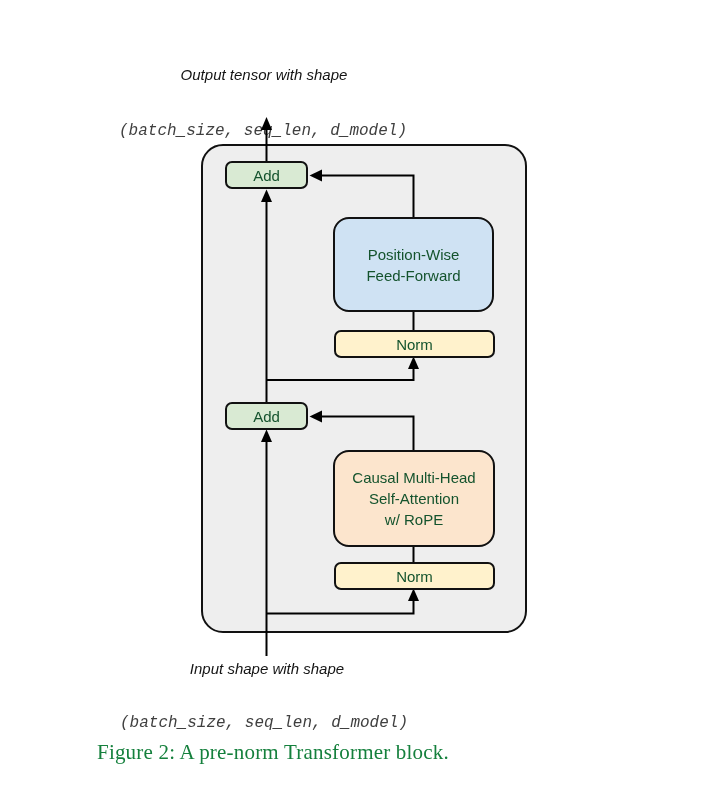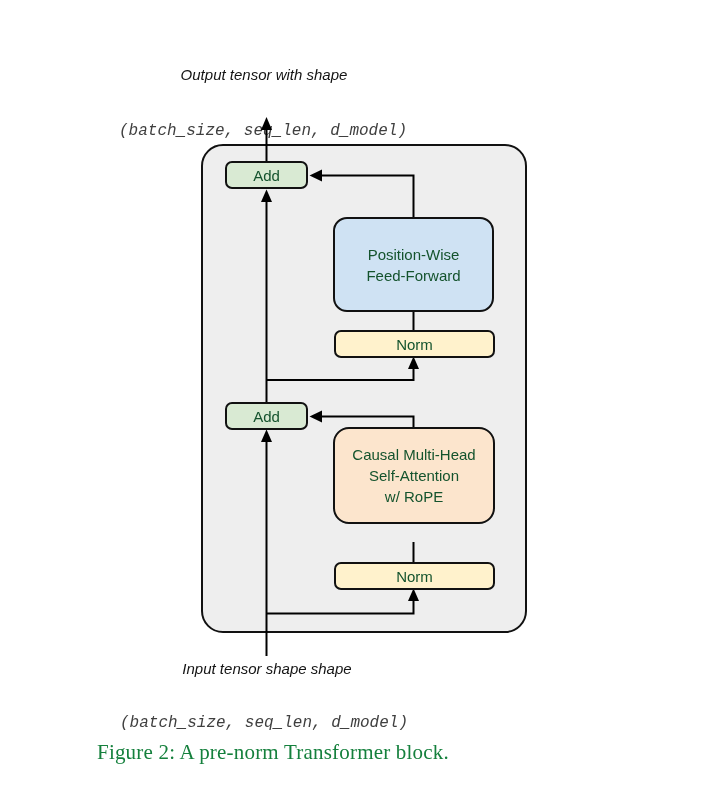--- a/index.html
+++ b/index.html
@@ -53,24 +53,24 @@
     align-items: center;
     justify-content: center;
     color: #14532d;
     font-size: 15px;
     line-height: 21px;
     text-align: center;
   }
   .small-box { border-radius: 7px; }
   .big-box   { border-radius: 16px; }
   #add-top        { left: 225px; top: 161px; width: 79px; height: 24px; background: #d9ead3; }
-  #ffn-block      { left: 333px; top: 217px; width: 157px; height: 91px; background: #cfe2f3; border-radius: 14px; }
+  #ffn-block      { left: 333px; top: 217px; width: 157px; height: 91px; background: #cfe2f3; }
   #norm-top       { left: 334px; top: 330px; width: 157px; height: 24px; background: #fff2cc; }
   #add-bottom     { left: 225px; top: 402px; width: 79px; height: 24px; background: #d9ead3; }
-  #attention-block{ left: 333px; top: 427px; width: 158px; height: 93px; background: #fce5cd; }
+  #attention-block{ left: 333px; top: 450px; width: 158px; height: 93px; background: #fce5cd; }
   #norm-bottom    { left: 334px; top: 562px; width: 157px; height: 24px; background: #fff2cc; }
   #output-tensor-label { left: 114px; top: 66px;  width: 300px; }
   #output-tensor-shape { left: 113px; top: 88px;  width: 300px; }
   #input-tensor-label  { left: 117px; top: 660px; width: 300px; }
   #input-tensor-shape  { left: 114px; top: 680px; width: 300px; }
   #figure-caption {
     position: absolute;
     left: 97px; top: 740px;
     width: 560px;
     font-family: "Liberation Serif", serif;
@@ -158,18 +158,18 @@
   <div id="attention-block" class="box big-box" style="background: rgb(252, 229, 205);">
     <span>Causal Multi-Head</span>
     <span>Self-Attention</span>
     <span>w/ RoPE</span>
   </div>
 
   <div id="norm-bottom" class="box small-box" style="background: rgb(255, 242, 204);">
     <span>Norm</span>
   </div>
 
-  <div id="input-tensor-label" class="lbl">Input tensor shape shape</div>
+  <div id="input-tensor-label" class="lbl">Input shape with shape</div>
   <div id="input-tensor-shape" class="lbl mono">(batch_size, seq_len, d_model)</div>
 
   <div id="figure-caption">Figure 2: A pre-norm Transformer block.</div>
 
 </div>
 
 </body></html>

